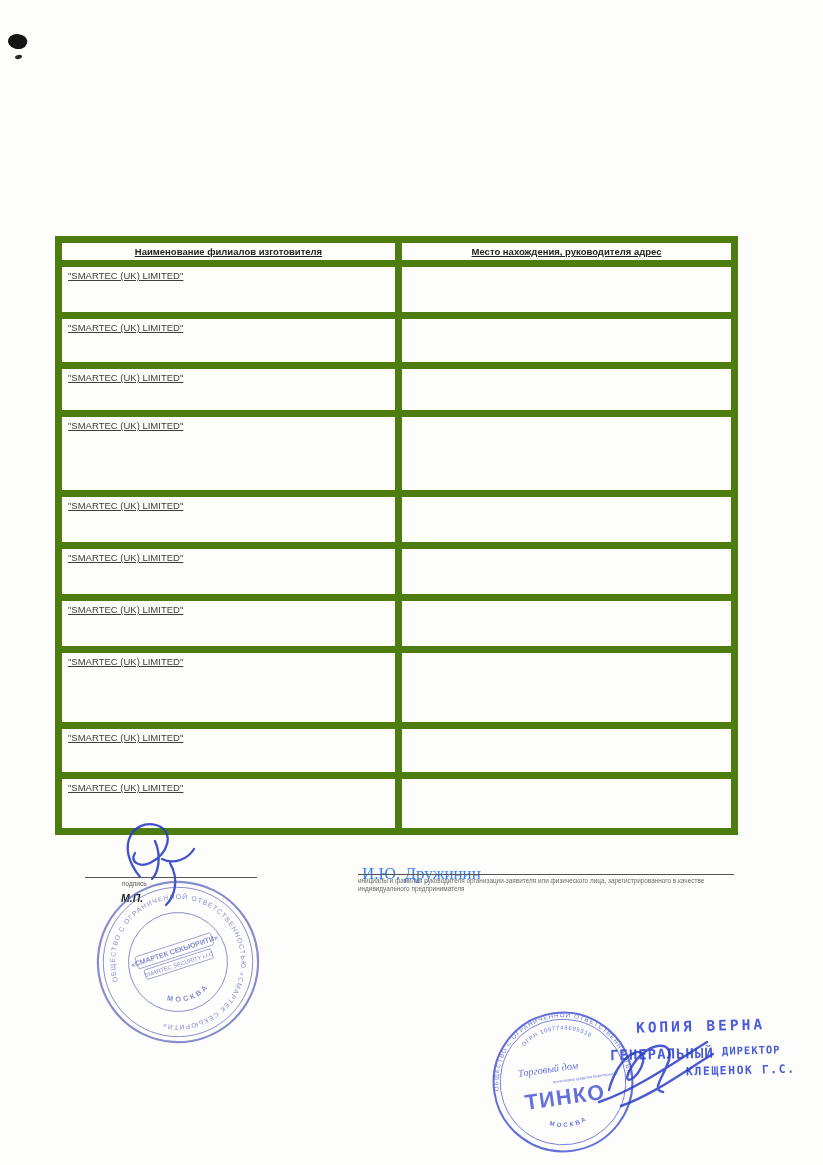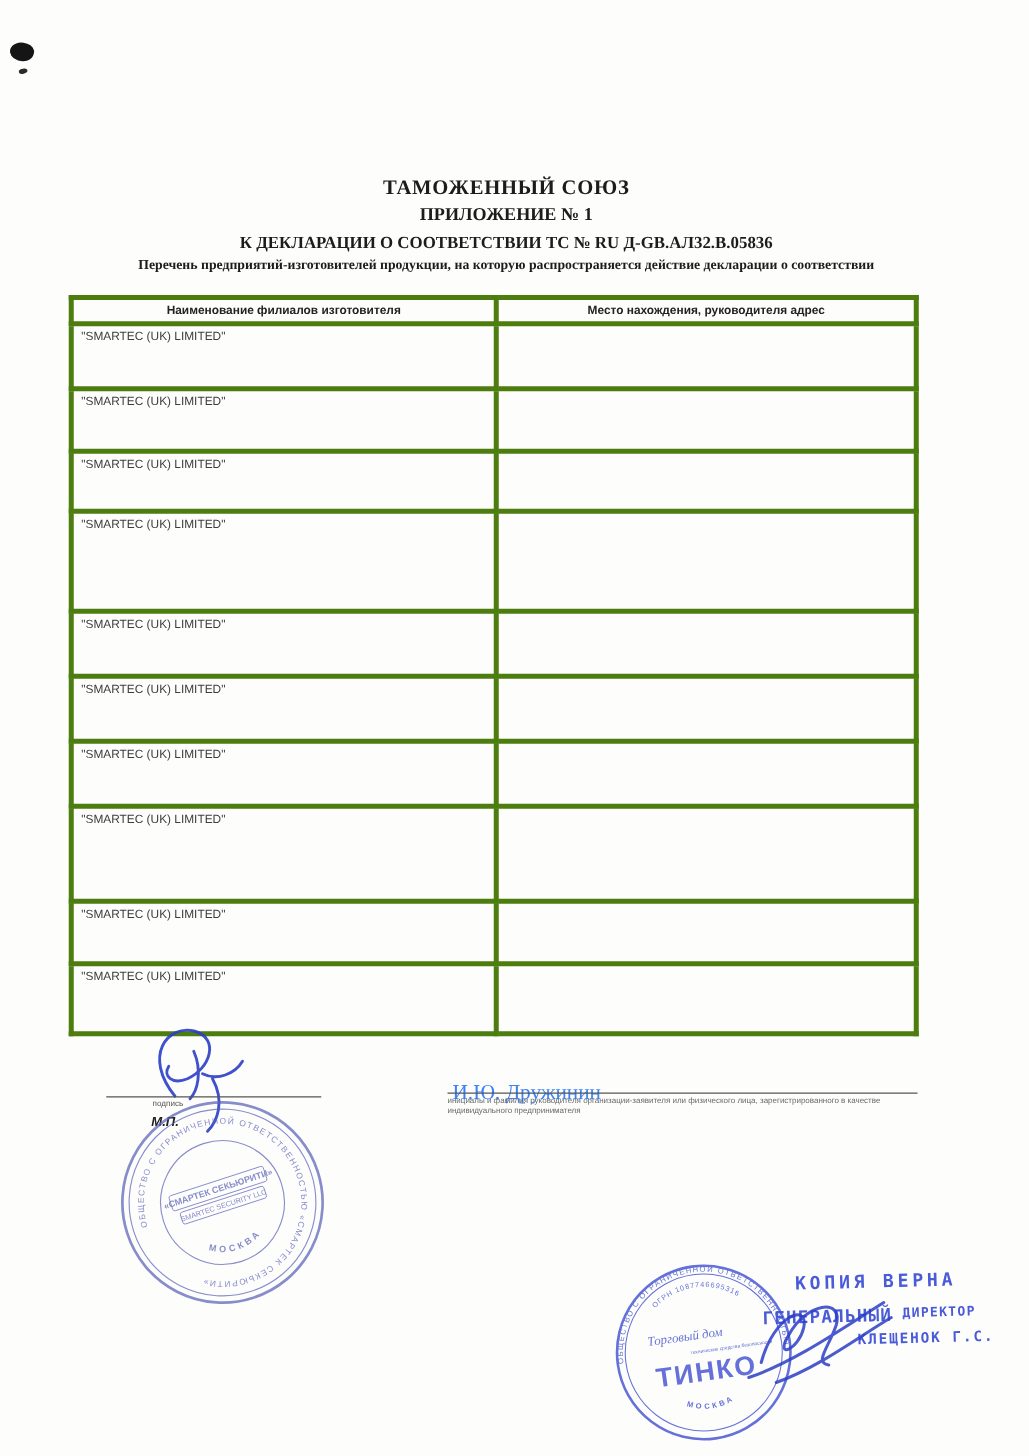--- a/index.html
+++ b/index.html
@@ -10,21 +10,21 @@
   
   .titles{position:absolute;left:0;top:140px;width:810px;text-align:center;}
   .t1{font-size:16.5px;font-weight:bold;letter-spacing:.6px;}
   .t2{font-size:14.5px;font-weight:bold;margin-top:4px;}
   .t3{font-size:13.5px;font-weight:bold;margin-top:5px;}
   .subtitle{font-size:11px;font-weight:bold;margin:4px auto 0;width:650px;line-height:1.2;}
   
   table.doc{
     position:absolute;left:55px;top:236px;width:676px;border-collapse:collapse;table-layout:fixed;
   }
-  table.doc th, table.doc td{border:4px solid #4d7c0f;}
+  table.doc th, table.doc td{border:7px solid #4d7c0f;text-decoration:underline;}
   table.doc th{
     font-family:"Liberation Sans", sans-serif;font-size:9.5px;font-weight:bold;
     height:17px;text-align:center;vertical-align:middle;color:#222;padding:0 4px;
   }
   table.doc td{
     font-family:"Liberation Sans", sans-serif;font-size:9.5px;color:#3d3d3d;
     vertical-align:top;text-align:left;padding:3px 6px;
   }
   col.c1{width:340px;} col.c2{width:336px;}
   tbody tr:nth-child(1){height:52px;} tbody tr:nth-child(2){height:50px;}
@@ -63,26 +63,20 @@
          border-radius:50%;transform:rotate(-12deg);}
 </style>
 </head>
 <body>
 
 <div class="page">
 
   <div class="blot1"></div>
   <div class="blot2"></div>
 
-  <div class="titles">
-    <div class="t1">ТАМОЖЕННЫЙ СОЮЗ</div>
-    <div class="t2">ПРИЛОЖЕНИЕ № 1</div>
-    <div class="t3">К ДЕКЛАРАЦИИ О СООТВЕТСТВИИ ТС № RU Д-GB.АЛ32.В.05836</div>
-    <div class="subtitle">Перечень предприятий-изготовителей продукции, на которую распространяется действие декларации о соответствии</div>
-  </div>
 
   <table class="doc">
     <colgroup>
         <col class="c1">
         <col class="c2">
       </colgroup>
     <thead>
       <tr>
         <th>Наименование филиалов изготовителя</th>
         <th>Место нахождения, руководителя адрес</th>

